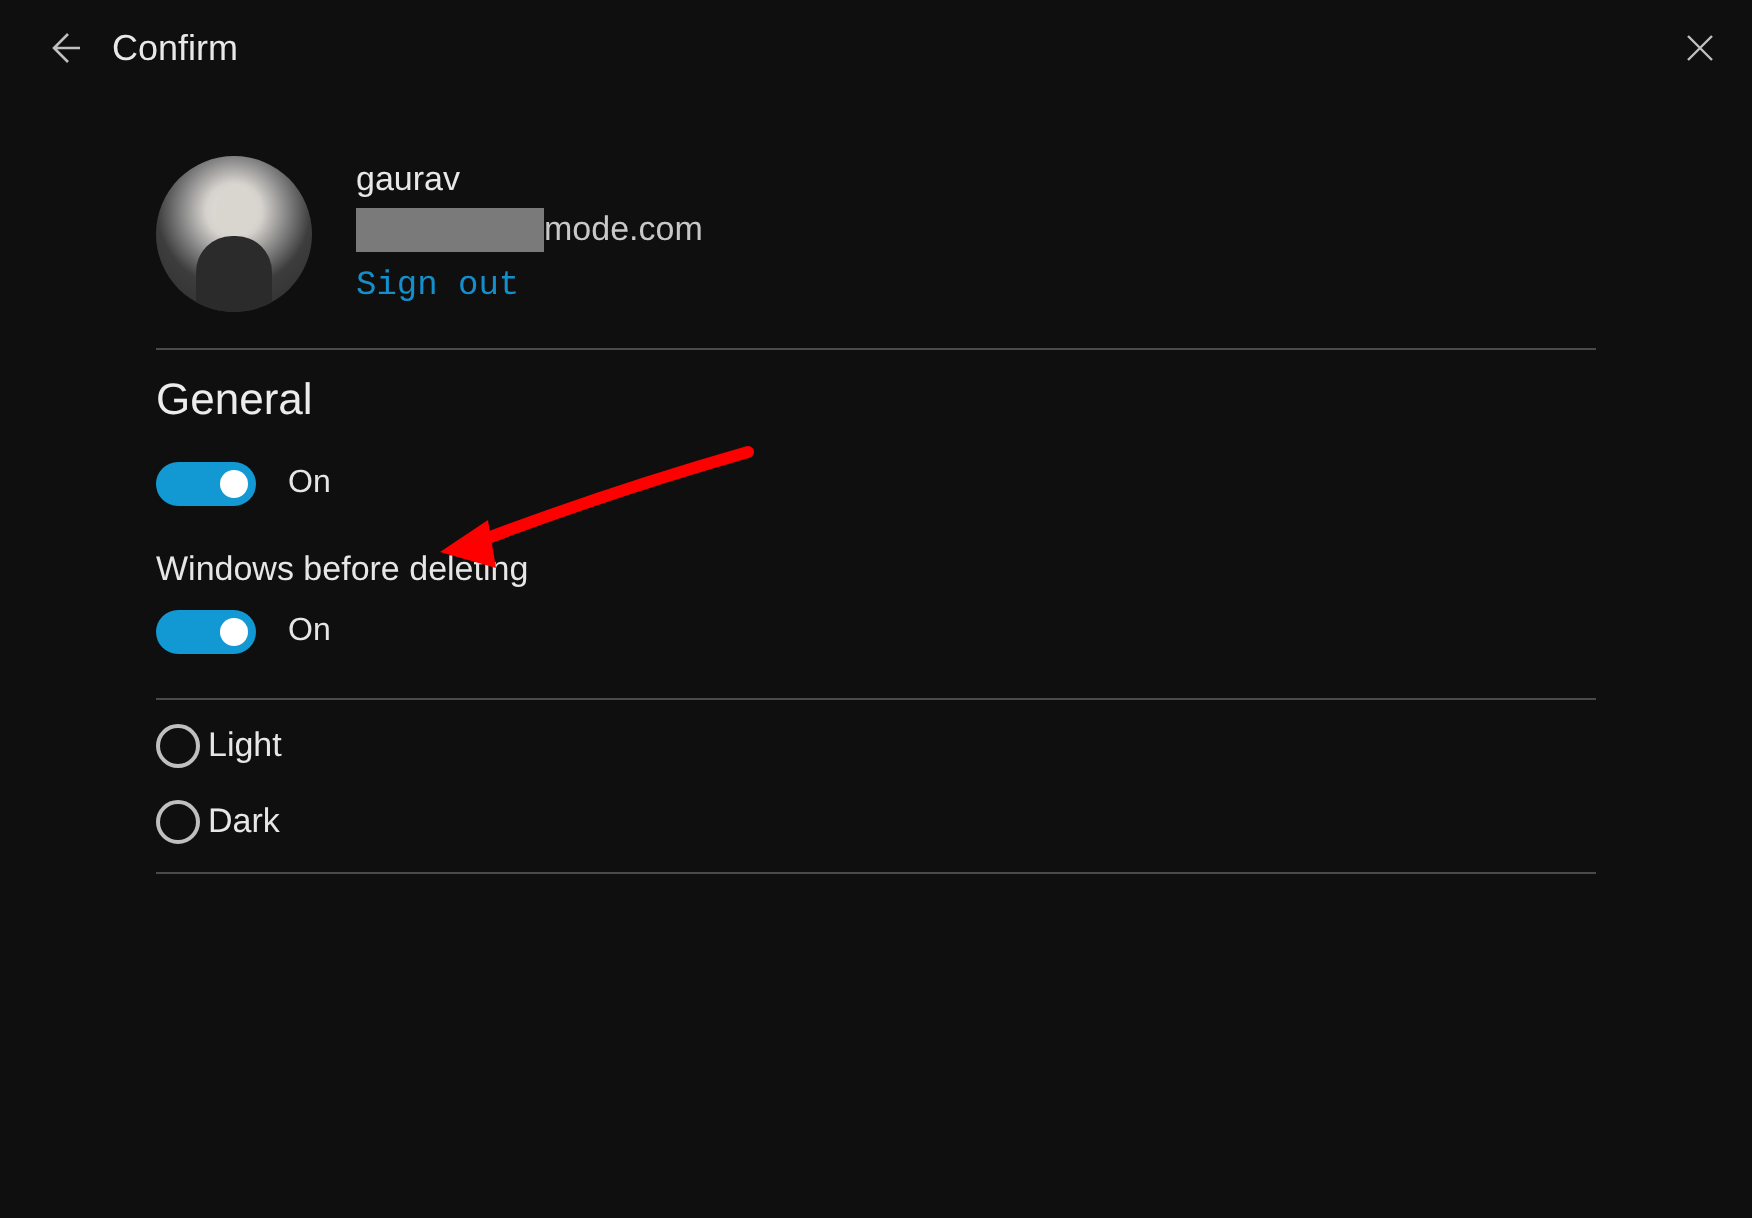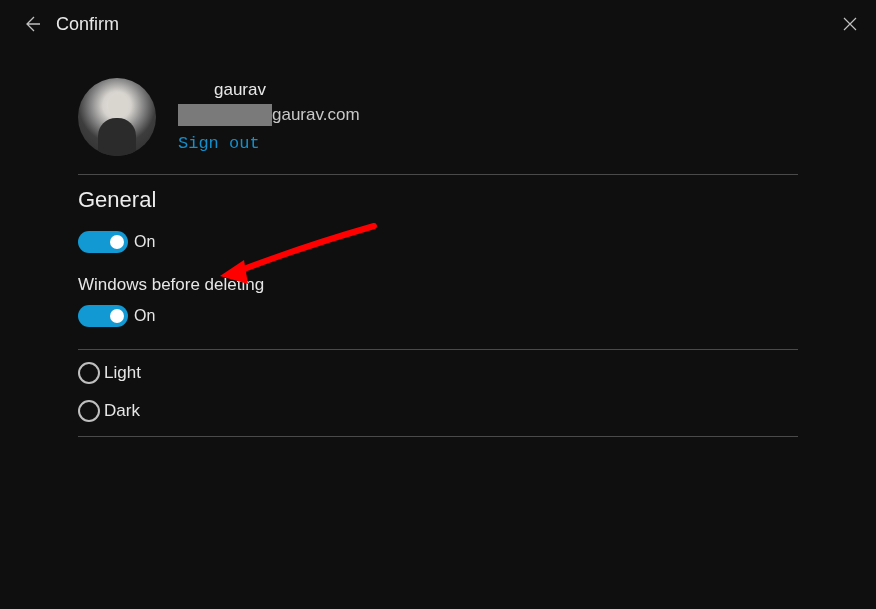--- a/index.html
+++ b/index.html
@@ -83,21 +83,20 @@
     }
     .profile-info {
       display: flex;
       flex-direction: column;
       gap: 4px;
       padding-top: 2px;
     }
     .profile-name {
       font-size: 17px;
       color: #e8e8e8;
-      margin-left: 36px;
     }
     .email-line {
       display: flex;
       align-items: center;
       font-size: 17px;
       color: #c8c8c8;
     }
     .email-mask {
       width: 94px;
       height: 22px;
@@ -126,21 +125,21 @@
       margin-bottom: 22px;
     }
     .setting-label {
       font-size: 17px;
       color: #e6e6e6;
       margin-bottom: 10px;
     }
     .toggle-line {
       display: flex;
       align-items: center;
-      gap: 6px;
+      gap: 16px;
     }
     .toggle {
       width: 50px;
       height: 22px;
       border-radius: 11px;
       position: relative;
       cursor: pointer;
     }
     .toggle.on {
       background: #1299d3;
@@ -221,21 +220,21 @@
 </div>
 
 <div class="content">
 
   <div class="profile">
     <div class="avatar"></div>
     <div class="profile-info">
       <div class="profile-name">gaurav</div>
       <div class="email-line">
         <span class="email-mask"></span>
-          <span>gaurav.com</span>
+          <span>mode.com</span>
       </div>
       <div class="signout">Sign out</div>
     </div>
   </div>
 
   <hr class="divider">
 
   <div class="section-title">General</div>
 
   <div class="setting-row">

